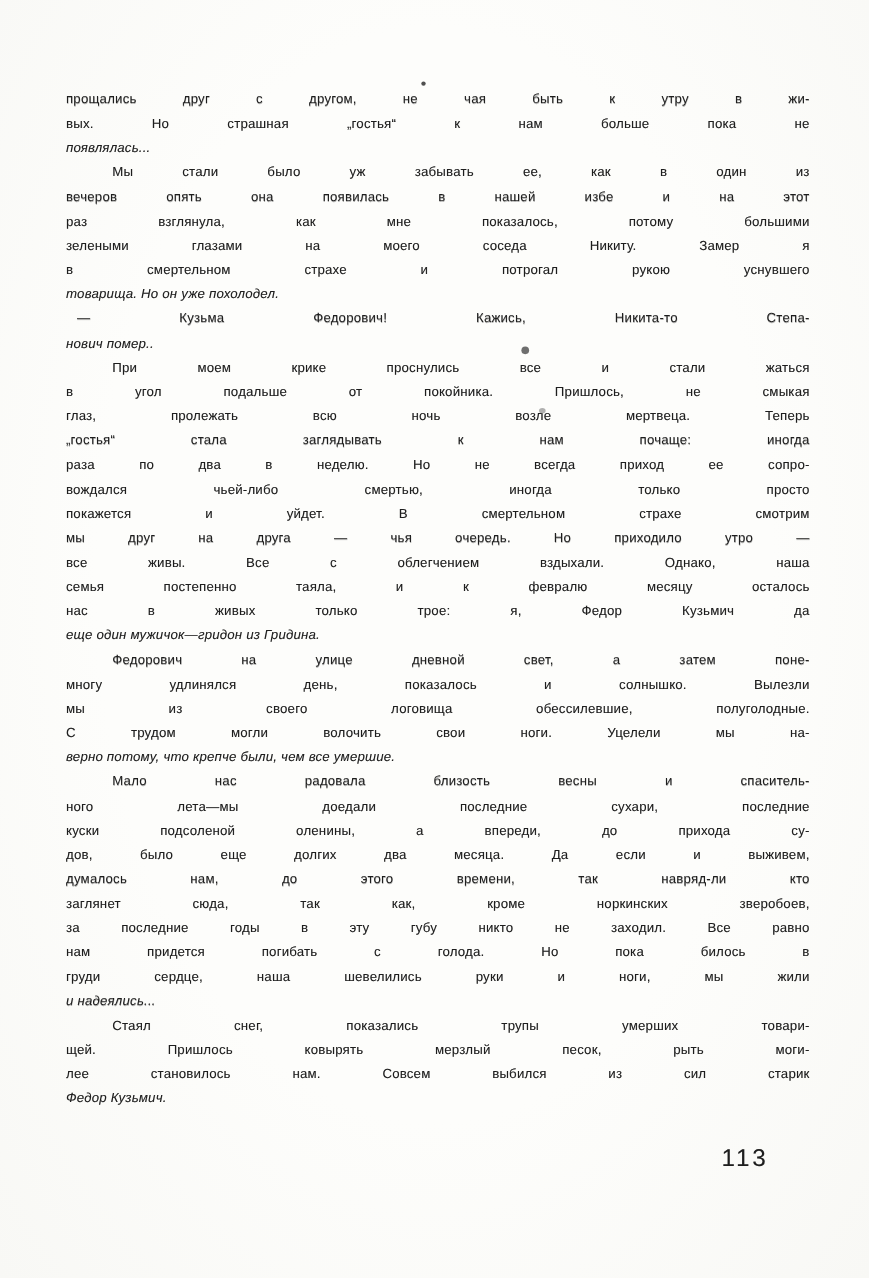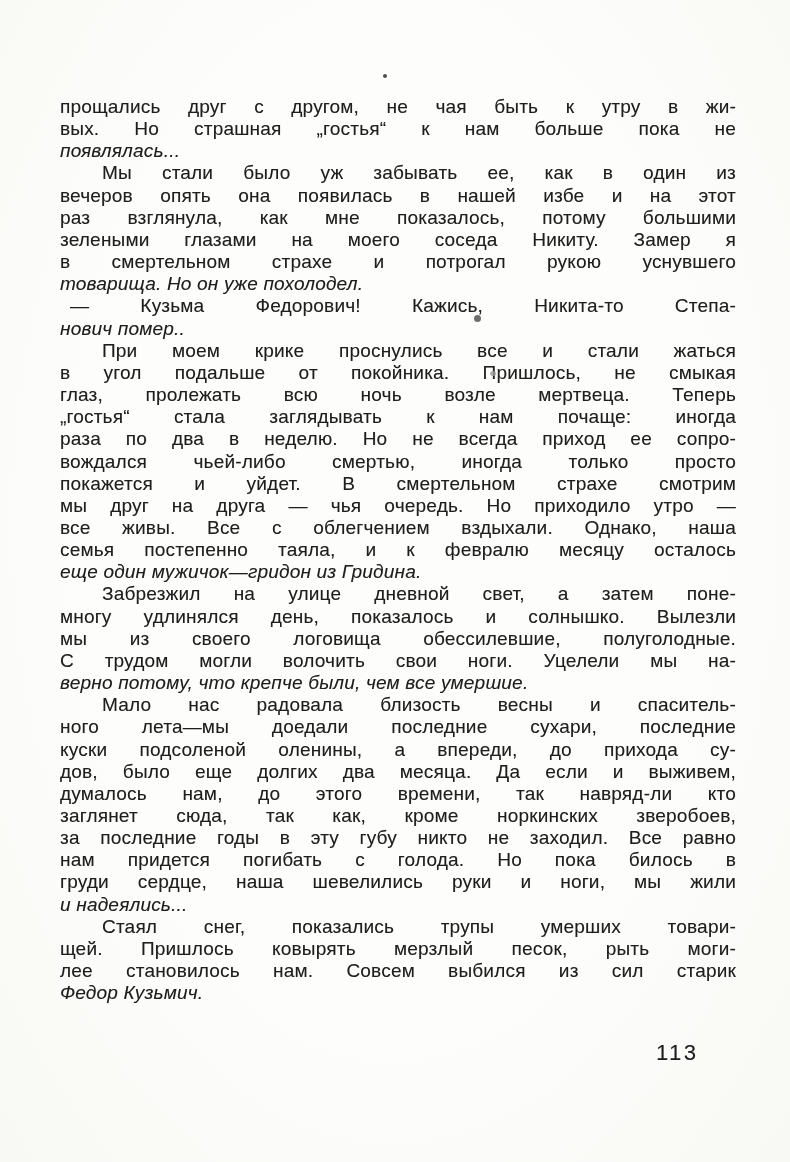--- a/index.html
+++ b/index.html
@@ -11,24 +11,24 @@
     position: relative;
     width: 790px;
     height: 1162px;
     overflow: hidden;
     background: radial-gradient(ellipse at 50% 45%, #fdfdfb 55%, #f8f8f5 100%);
     font-family: "Liberation Sans", sans-serif;
   }
   .text-block {
     position: absolute;
     left: 60px;
-    top: 96px;
+    top: 79px;
     width: 676px;
     color: #1e1e1e;
-    font-size: 19px;
+    font-size: 12px;
     line-height: 22.15px;
     letter-spacing: 0.2px;
     text-shadow: 0.2px 0.2px 0 rgba(25,25,25,0.35);
   }
   .para { margin: 0; padding: 0; }
   .line {
     text-align: justify;
     text-align-last: justify;
     min-height: 22.15px;
   }
@@ -83,25 +83,26 @@
       <div class="line first">При моем крике проснулись все и стали жаться</div>
       <div class="line">в угол подальше от покойника. Пришлось, не смыкая</div>
       <div class="line">глаз, пролежать всю ночь возле мертвеца. Теперь</div>
       <div class="line">„гостья“ стала заглядывать к нам почаще: иногда</div>
       <div class="line">раза по два в неделю. Но не всегда приход ее сопро-</div>
       <div class="line">вождался чьей-либо смертью, иногда только просто</div>
       <div class="line">покажется и уйдет. В смертельном страхе смотрим</div>
       <div class="line">мы друг на друга — чья очередь. Но приходило утро —</div>
       <div class="line">все живы. Все с облегчением вздыхали. Однако, наша</div>
       <div class="line">семья постепенно таяла, и к февралю месяцу осталось</div>
+      <div class="line">нас в живых только трое: я, Федор Кузьмич да</div>
       <div class="line last">еще один мужичок—гридон из Гридина.</div>
     </div>
 
     <div class="para ind">
-      <div class="line first">Забрезжил на улице дневной свет, а затем поне-</div>
+      <div class="line first">Федорович на улице дневной свет, а затем поне-</div>
       <div class="line">многу удлинялся день, показалось и солнышко. Вылезли</div>
       <div class="line">мы из своего логовища обессилевшие, полуголодные.</div>
       <div class="line">С трудом могли волочить свои ноги. Уцелели мы на-</div>
       <div class="line last">верно потому, что крепче были, чем все умершие.</div>
     </div>
 
     <div class="para ind">
       <div class="line first">Мало нас радовала близость весны и спаситель-</div>
       <div class="line">ного лета—мы доедали последние сухари, последние</div>
       <div class="line">куски подсоленой оленины, а впереди, до прихода су-</div>

